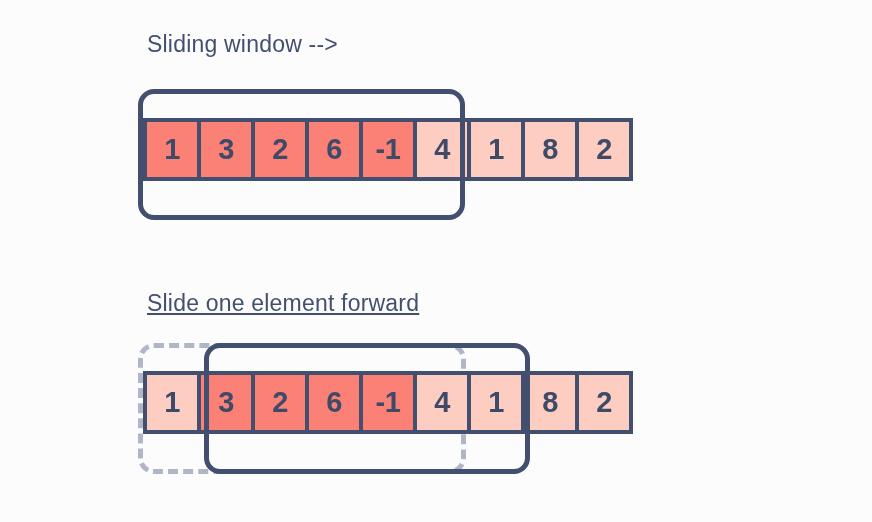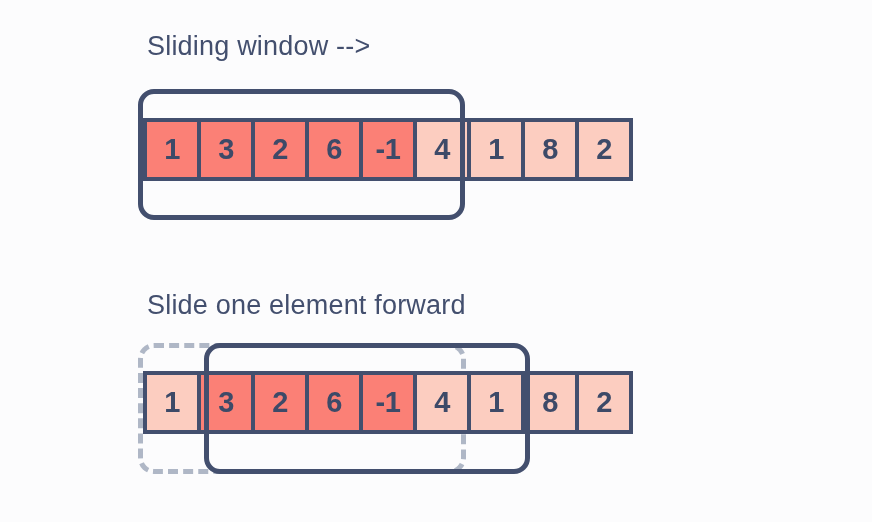--- a/index.html
+++ b/index.html
@@ -18,28 +18,28 @@
 
   .canvas {
     position: absolute;
     inset: 0;
   }
 
   
   .section-title {
     position: absolute;
     color: #434F6E;
-    font-size: 27px;
+    font-size: 23px;
     font-weight: 400;
     letter-spacing: 0.2px;
     white-space: nowrap;
     line-height: 1;
   }
   #title-1 { left: 147px; top: 33px; }
-  #title-2 { left: 147px; top: 292px; }
+  #title-2 { left: 147px; top: 292px; text-decoration: underline; }
 
   
   .array-strip {
     position: absolute;
     display: flex;
     flex-direction: row;
     align-items: stretch;
   }
   #array-row-1 { left: 143px; top: 118px; }
   #array-row-2 { left: 143px; top: 371px; }

